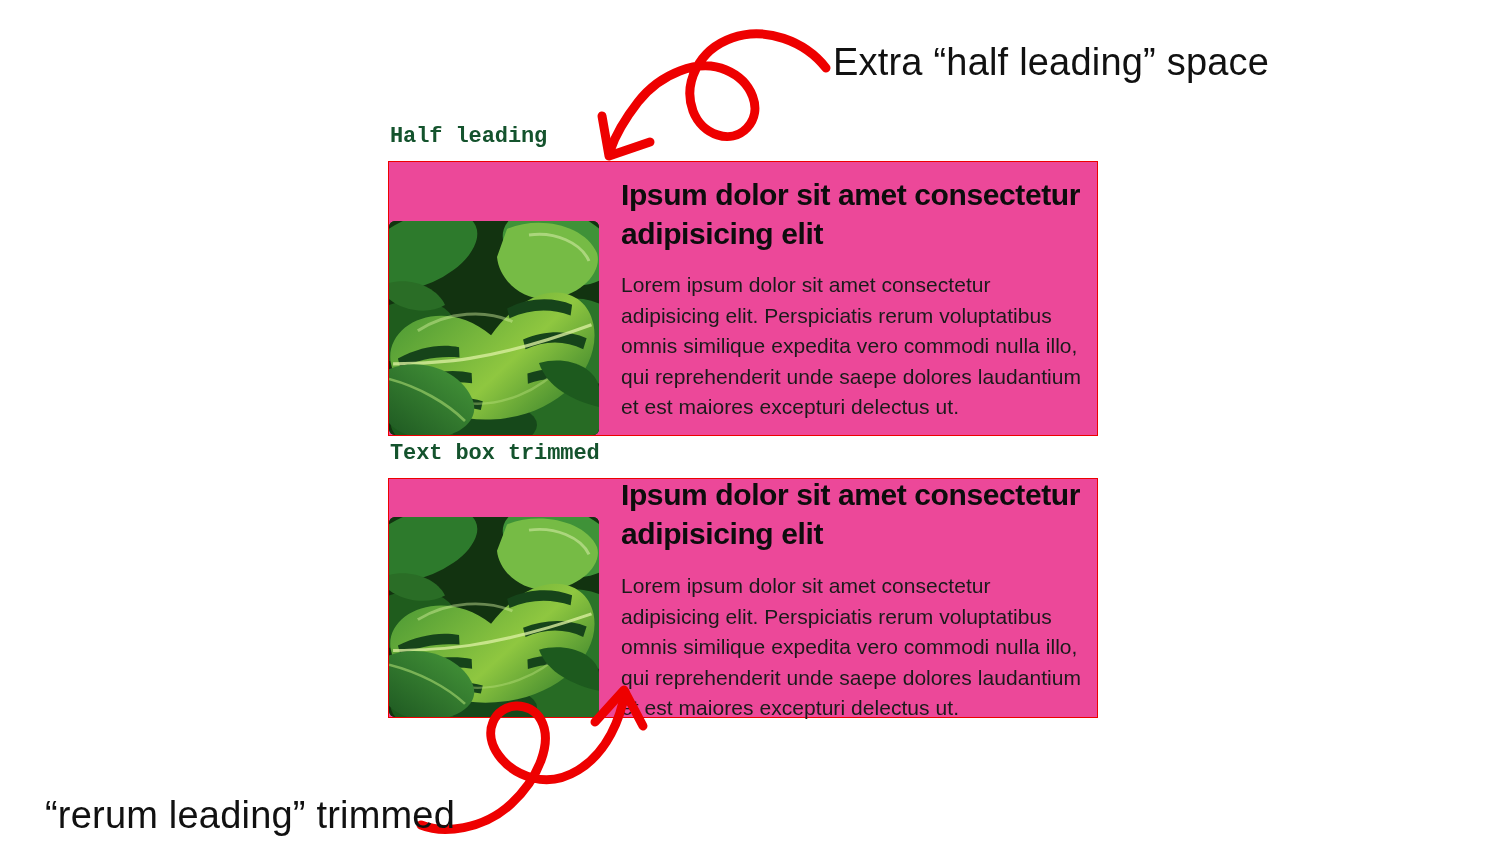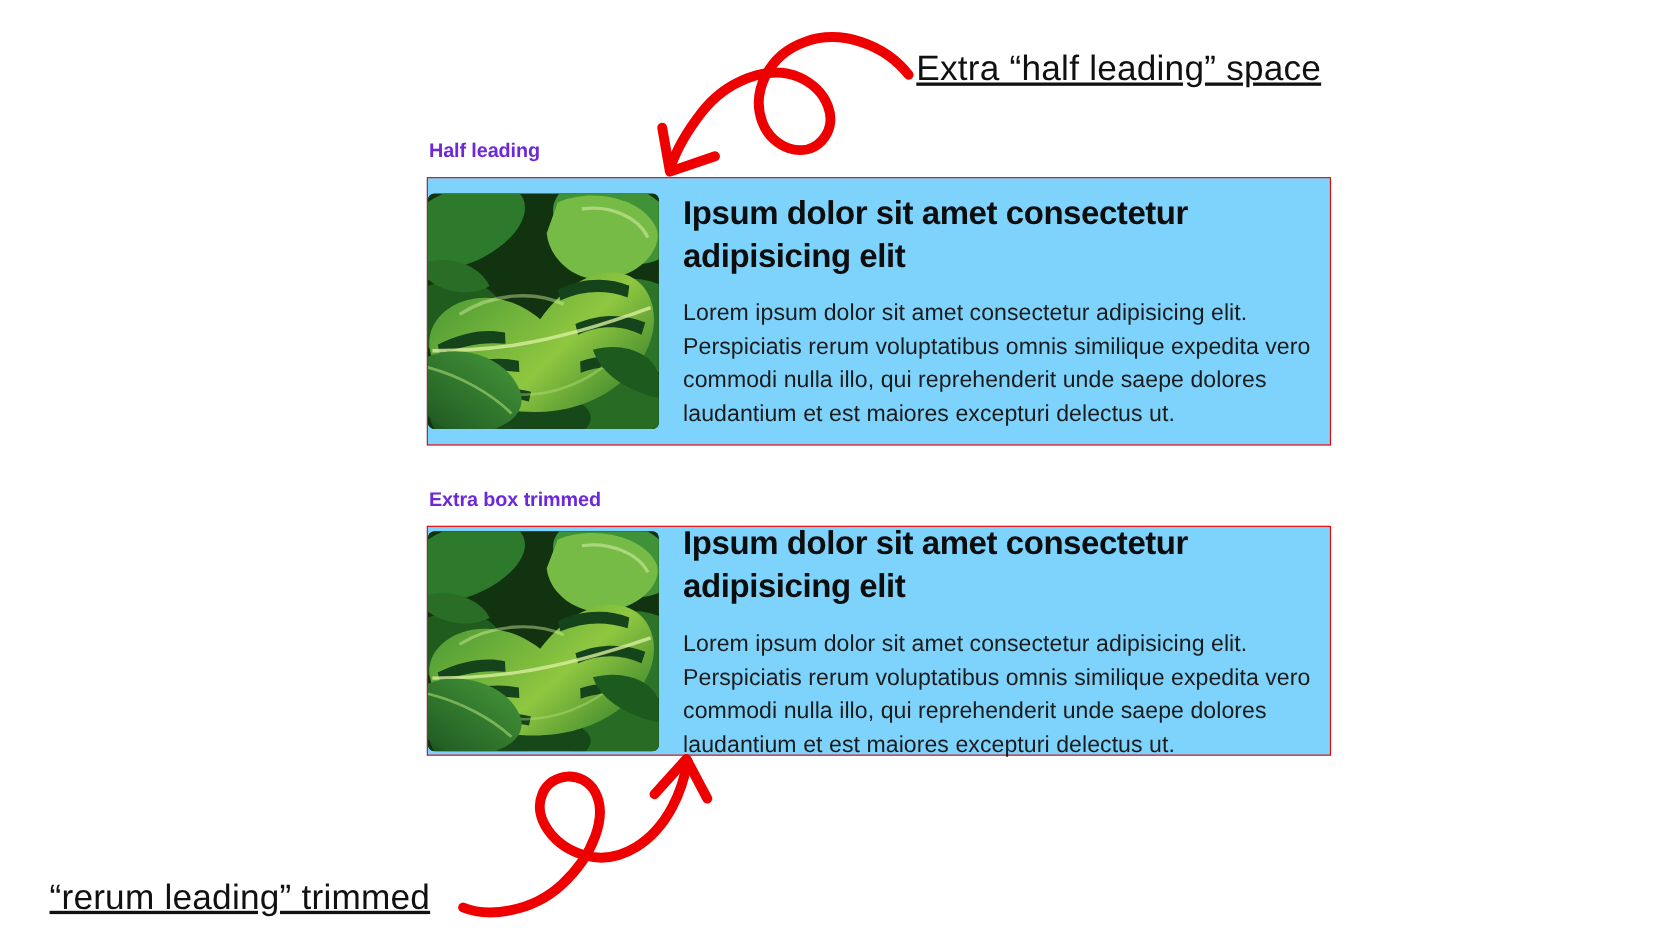--- a/index.html
+++ b/index.html
@@ -15,26 +15,25 @@
     font-family: "Liberation Sans", sans-serif;
     color: #111111;
     -webkit-font-smoothing: antialiased;
   }
 
   
   .annotation {
     position: absolute;
     font-family: "Liberation Sans", sans-serif;
     font-weight: 400;
-    font-size: 32px;
+    font-size: 38px;
     line-height: 40px;
     color: #111111;
     white-space: nowrap;
     letter-spacing: 0.2px;
-    text-decoration: underline;
   }
   #ann-top    { left: 833px; top: 42px; }
   #ann-bottom { left: 45px;  top: 795px; }
 
   
   .arrow-svg {
     position: absolute;
     overflow: visible;
     pointer-events: none;
   }
@@ -46,35 +45,36 @@
     stroke-linejoin: round;
   }
   .arrow-head { stroke-linecap: round; stroke-linejoin: round; fill: none; }
 
   
   .example { position: absolute; }
   #example-half-leading { left: 388px; top: 126px; }
   #example-trimmed      { left: 388px; top: 443px; }
 
   .example-label {
-    font-size: 18px;
+    font-size: 22px;
     font-weight: 700;
     line-height: 22px;
-    color: #6d28d9;
+    color: #14532d;
     margin: 0 0 13px 2px;
     letter-spacing: -0.1px;
+    font-family: Liberation Mono, monospace;
   }
 
   .card {
     box-sizing: border-box;
-    width: 822px;
+    width: 710px;
     border: 1.5px solid #ee0000;
     display: flex;
-    align-items: center;
-    background: #7dd3fc;
+    align-items: flex-end;
+    background: #ec4899;
   }
   .card-trimmed .card-text { padding-top: 0; padding-bottom: 0; }
 
   .card-media {
     width: 210px;
     height: 214px;
     flex: 0 0 210px;
     border-radius: 6px;
     overflow: hidden;
     position: relative;
@@ -189,21 +189,21 @@
       </div>
     </div>
     <div class="card-text">
       <h2 class="card-heading">Ipsum dolor sit amet consectetur adipisicing elit</h2>
       <p class="card-body">Lorem ipsum dolor sit amet consectetur adipisicing elit. Perspiciatis rerum voluptatibus omnis similique expedita vero commodi nulla illo, qui reprehenderit unde saepe dolores laudantium et est maiores excepturi delectus ut.</p>
     </div>
   </div>
 </div>
 
 <div class="example" id="example-trimmed">
-  <div class="example-label">Extra box trimmed</div>
+  <div class="example-label">Text box trimmed</div>
 
   <div class="card card-trimmed" id="card-trimmed">
     <div class="card-media">
       <div class="leaf-photo">
         <svg viewBox="0 0 210 214" preserveAspectRatio="none">
           <defs>
             <linearGradient id="lg3" x1="0" y1="0" x2="1" y2="1">
               <stop offset="0%" stop-color="#4d9a35"></stop>
               <stop offset="55%" stop-color="#8fc740"></stop>
               <stop offset="100%" stop-color="#2f7a2a"></stop>

